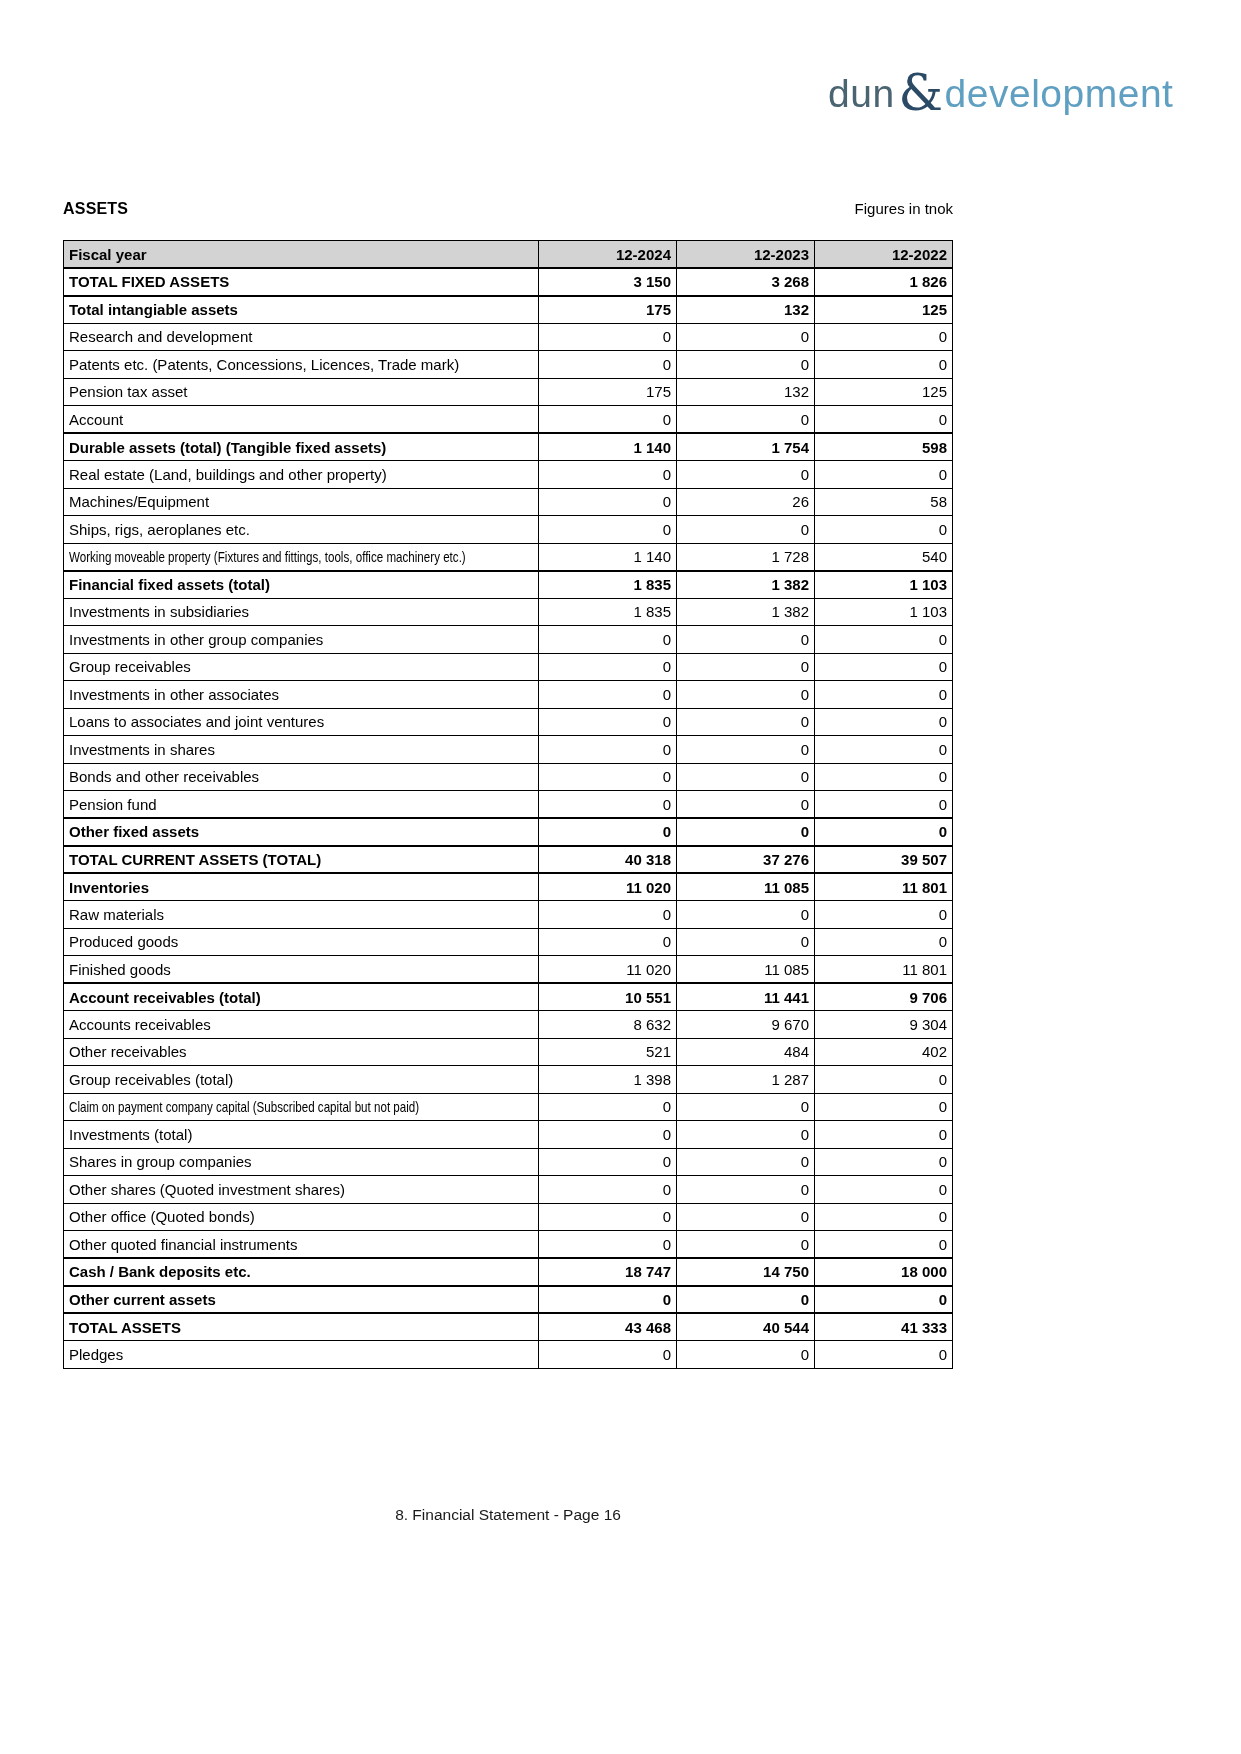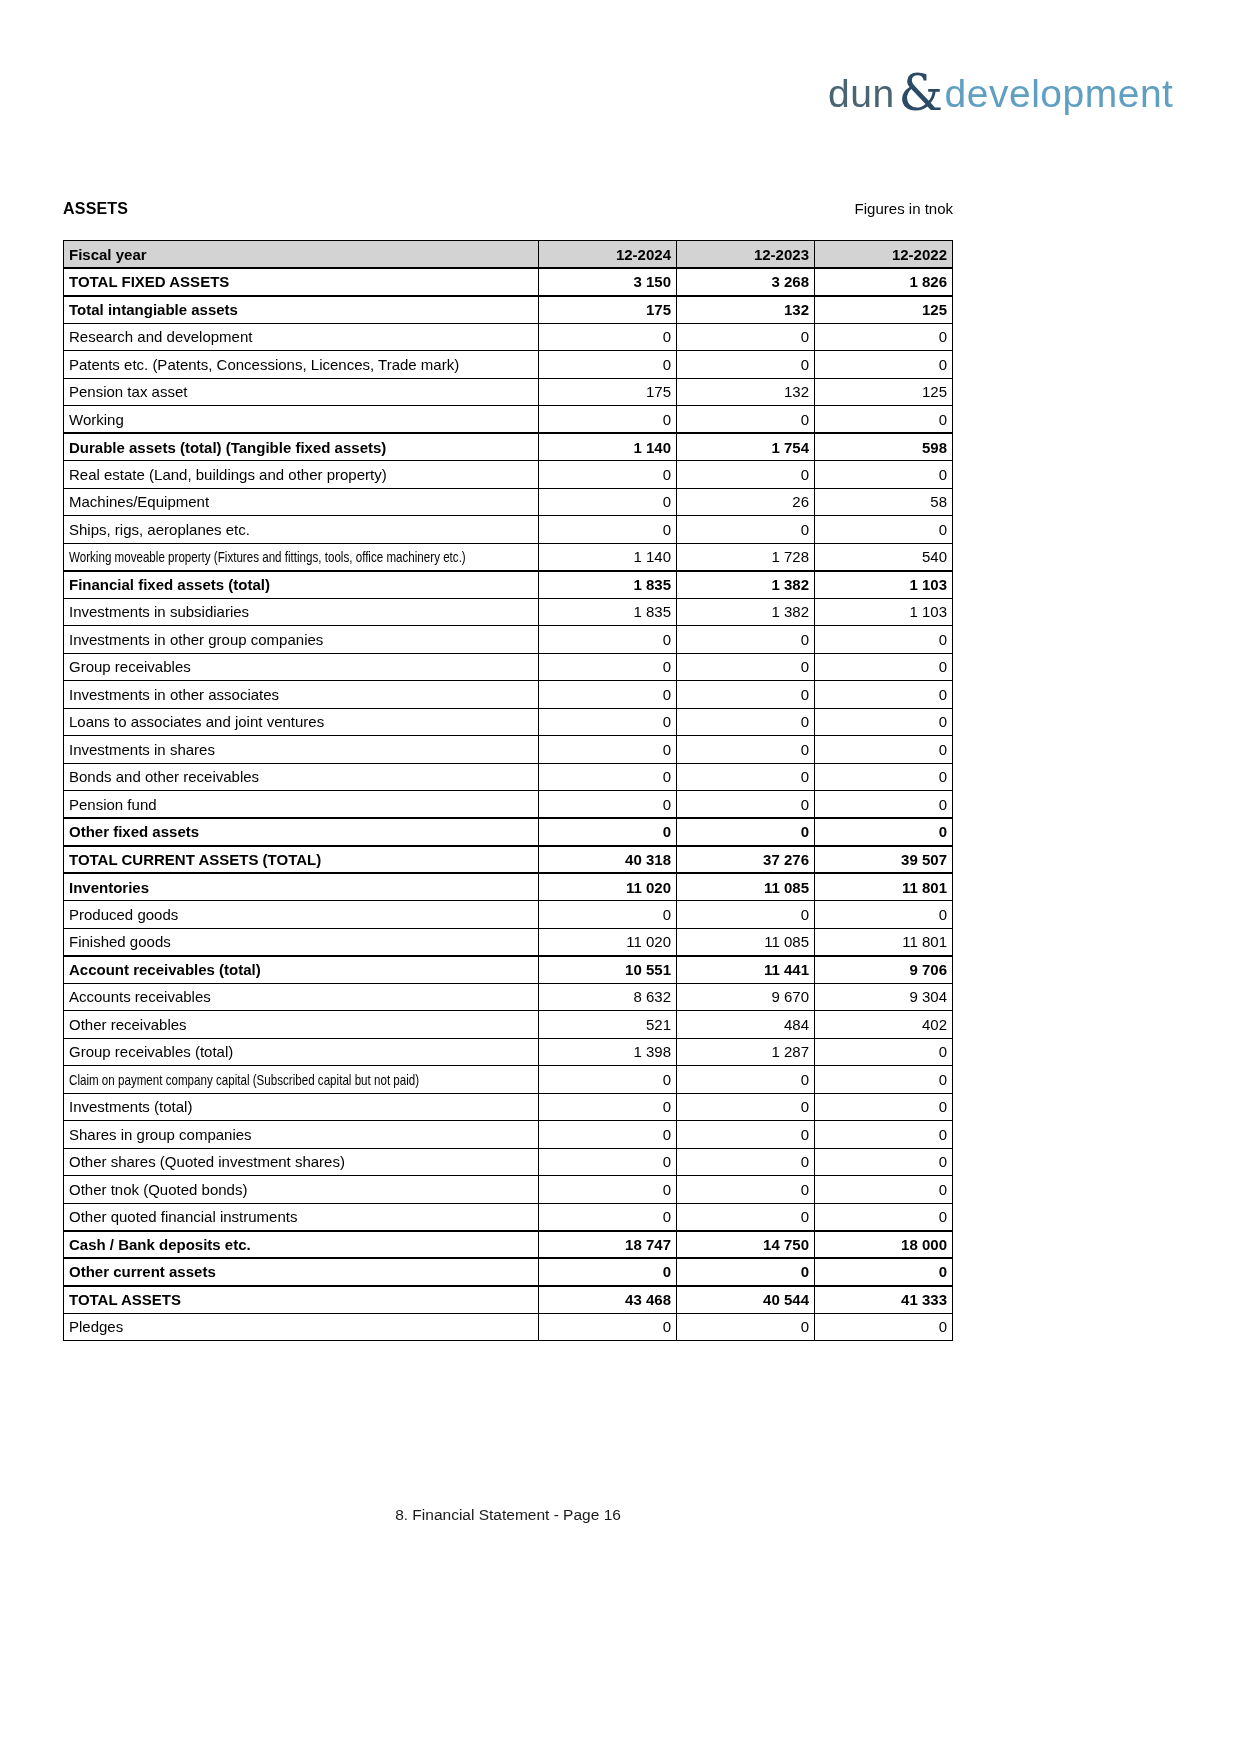--- a/index.html
+++ b/index.html
@@ -141,21 +141,21 @@
           <td class="num">0</td>
           <td class="num">0</td>
         </tr>
         <tr>
           <td class="label"><span>Pension tax asset</span></td>
           <td class="num">175</td>
           <td class="num">132</td>
           <td class="num">125</td>
         </tr>
         <tr>
-          <td class="label"><span>Working</span></td>
+          <td class="label"><span>Account</span></td>
           <td class="num">0</td>
           <td class="num">0</td>
           <td class="num">0</td>
         </tr>
         <tr class="bold">
           <td class="label"><span>Durable assets (total) (Tangible fixed assets)</span></td>
           <td class="num">1 140</td>
           <td class="num">1 754</td>
           <td class="num">598</td>
         </tr>
@@ -249,20 +249,26 @@
           <td class="num">37 276</td>
           <td class="num">39 507</td>
         </tr>
         <tr class="bold">
           <td class="label"><span>Inventories</span></td>
           <td class="num">11 020</td>
           <td class="num">11 085</td>
           <td class="num">11 801</td>
         </tr>
         <tr>
+          <td class="label"><span>Raw materials</span></td>
+          <td class="num">0</td>
+          <td class="num">0</td>
+          <td class="num">0</td>
+        </tr>
+        <tr>
           <td class="label"><span>Produced goods</span></td>
           <td class="num">0</td>
           <td class="num">0</td>
           <td class="num">0</td>
         </tr>
         <tr>
           <td class="label"><span>Finished goods</span></td>
           <td class="num">11 020</td>
           <td class="num">11 085</td>
           <td class="num">11 801</td>
@@ -309,21 +315,21 @@
           <td class="num">0</td>
           <td class="num">0</td>
         </tr>
         <tr>
           <td class="label"><span>Other shares (Quoted investment shares)</span></td>
           <td class="num">0</td>
           <td class="num">0</td>
           <td class="num">0</td>
         </tr>
         <tr>
-          <td class="label"><span>Other tnok (Quoted bonds)</span></td>
+          <td class="label"><span>Other office (Quoted bonds)</span></td>
           <td class="num">0</td>
           <td class="num">0</td>
           <td class="num">0</td>
         </tr>
         <tr>
           <td class="label"><span>Other quoted financial instruments</span></td>
           <td class="num">0</td>
           <td class="num">0</td>
           <td class="num">0</td>
         </tr>

